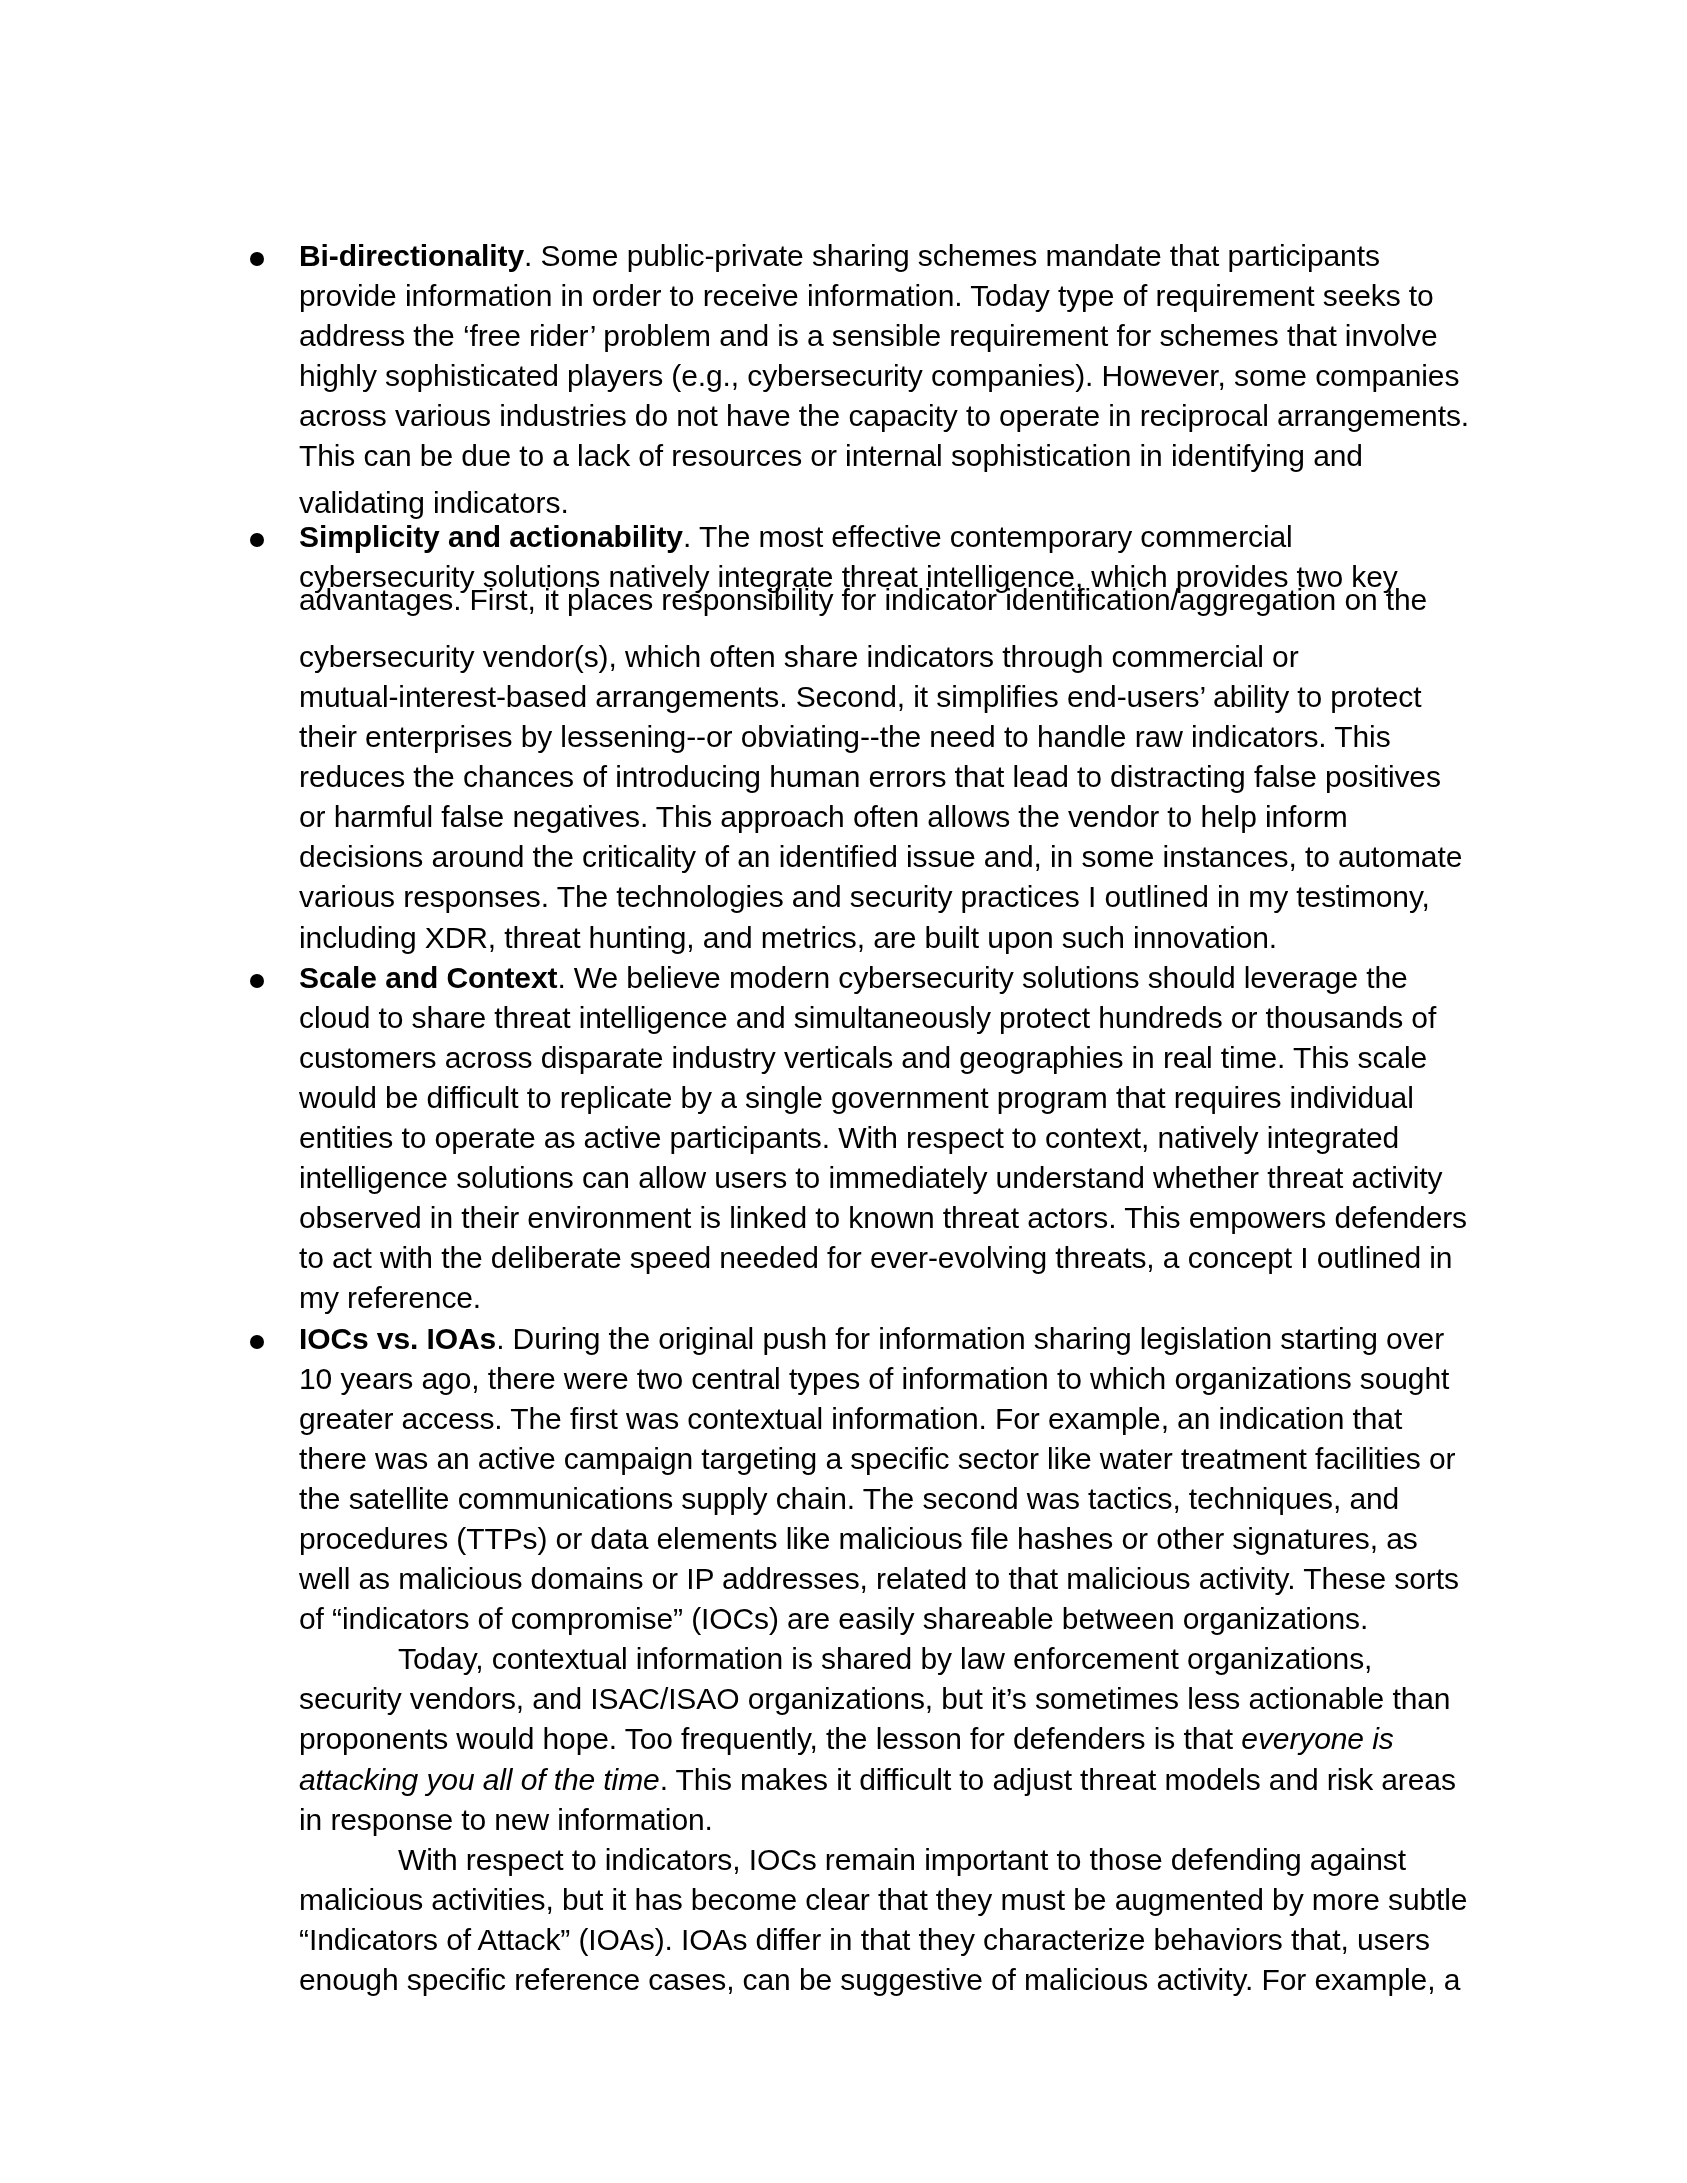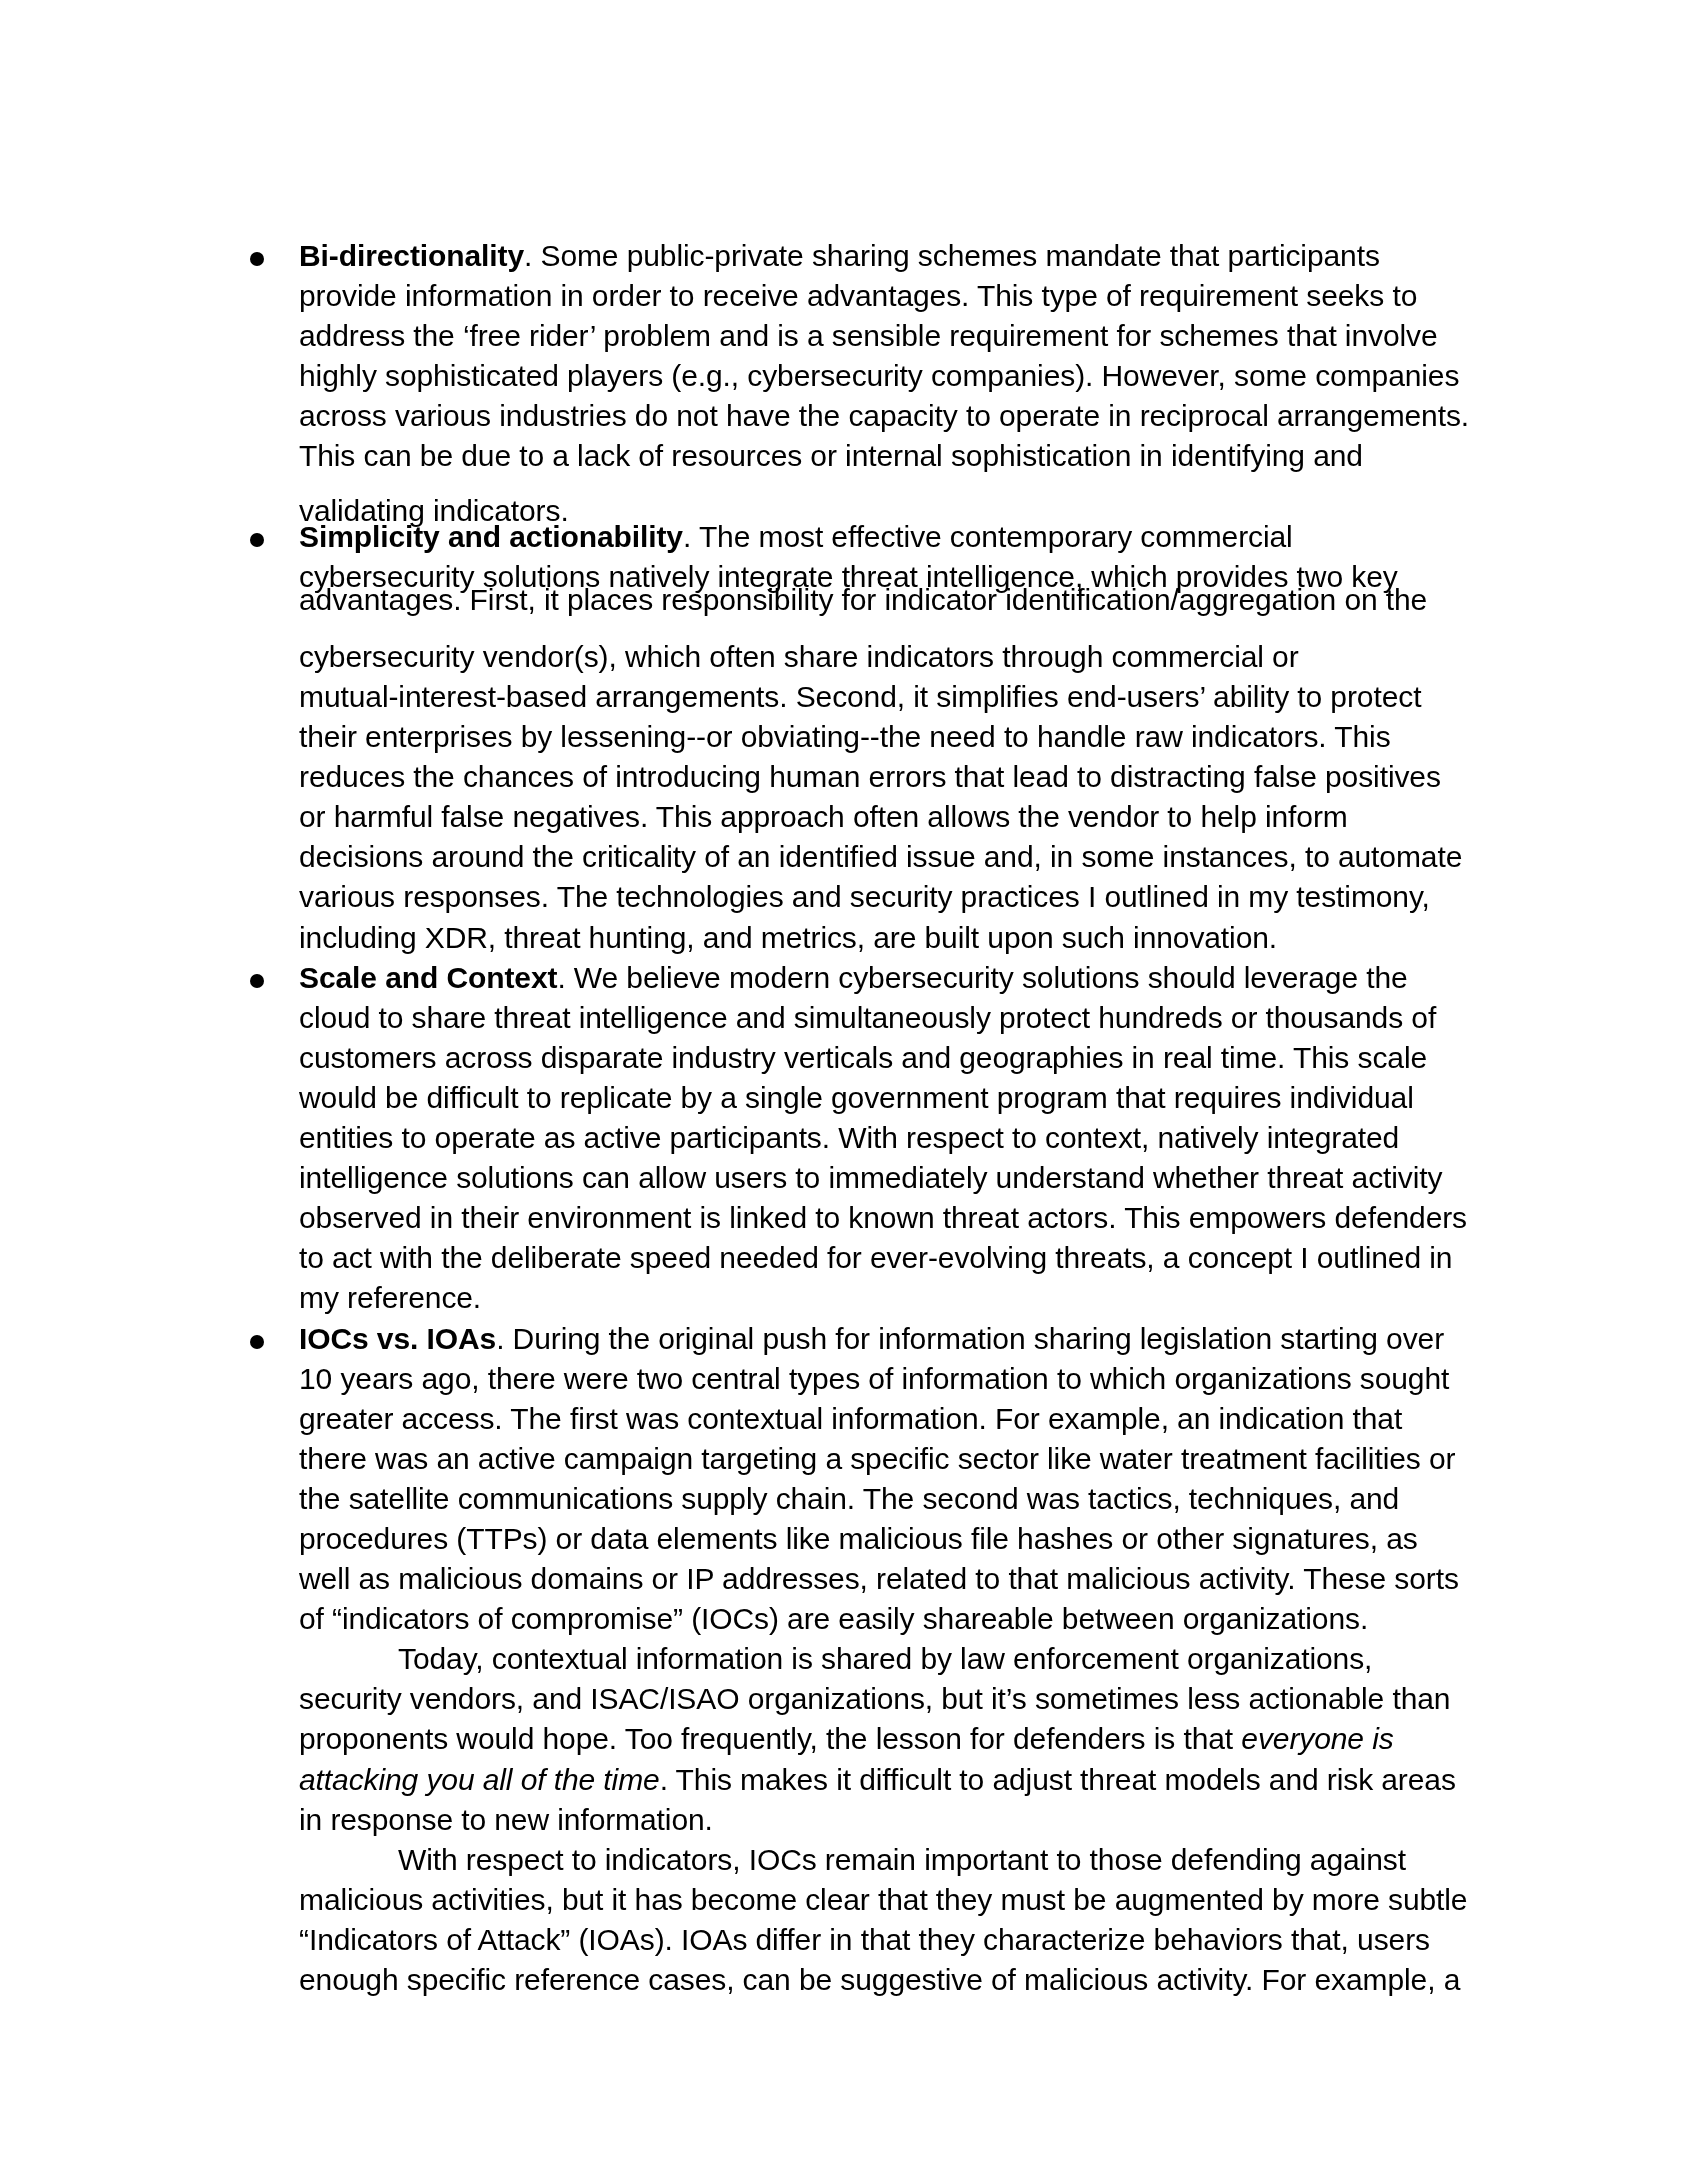--- a/index.html
+++ b/index.html
@@ -53,26 +53,26 @@
 </style>
 </head>
 <body>
 
 <div class="page">
   <div class="text-block">
 
     <div class="line" style="top:0px">
       <span class="bullet"></span><span class="b">Bi-directionality</span><span>. Some public-private sharing schemes mandate that participants</span>
     </div>
-    <div class="line" style="top:40px">provide information in order to receive advantages. This type of requirement seeks to</div>
+    <div class="line" style="top:40px">provide information in order to receive information. Today type of requirement seeks to</div>
     <div class="line" style="top:80px">address the ‘free rider’ problem and is a sensible requirement for schemes that involve</div>
     <div class="line" style="top:120px">highly sophisticated players (e.g., cybersecurity companies). However, some companies</div>
     <div class="line" style="top:160px">across various industries do not have the capacity to operate in reciprocal arrangements.</div>
     <div class="line" style="top:200px">This can be due to a lack of resources or internal sophistication in identifying and</div>
-    <div class="line" style="top:255px">validating indicators.</div>
+    <div class="line" style="top:247px">validating indicators.</div>
 
     <div class="line" style="top:281px">
       <span class="bullet"></span><span class="b">Simplicity and actionability</span><span>. The most effective contemporary commercial</span>
     </div>
     <div class="line" style="top:321px">cybersecurity solutions natively integrate threat intelligence, which provides two key</div>
     <div class="line" style="top:344px">advantages. First, it places responsibility for indicator identification/aggregation on the</div>
     <div class="line" style="top:401px">cybersecurity vendor(s), which often share indicators through commercial or</div>
     <div class="line" style="top:441px">mutual-interest-based arrangements. Second, it simplifies end-users’ ability to protect</div>
     <div class="line" style="top:481px">their enterprises by lessening--or obviating--the need to handle raw indicators. This</div>
     <div class="line" style="top:521px">reduces the chances of introducing human errors that lead to distracting false positives</div>

